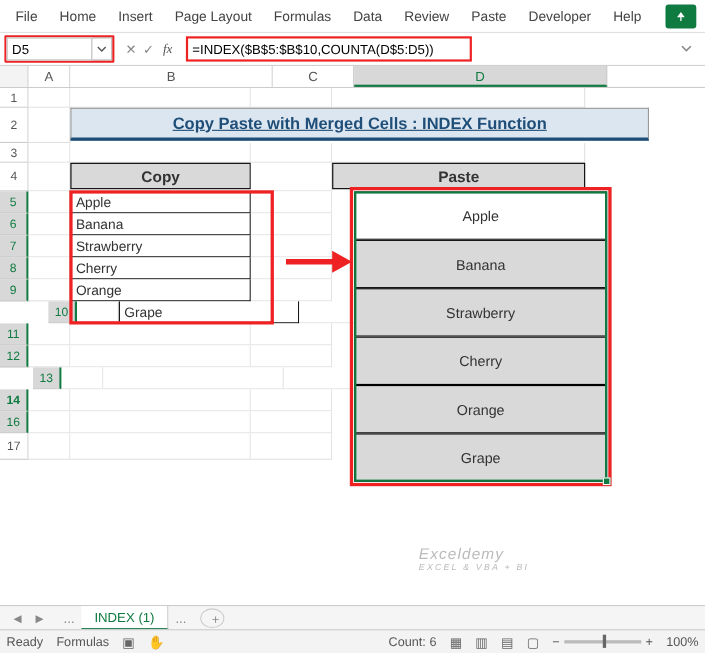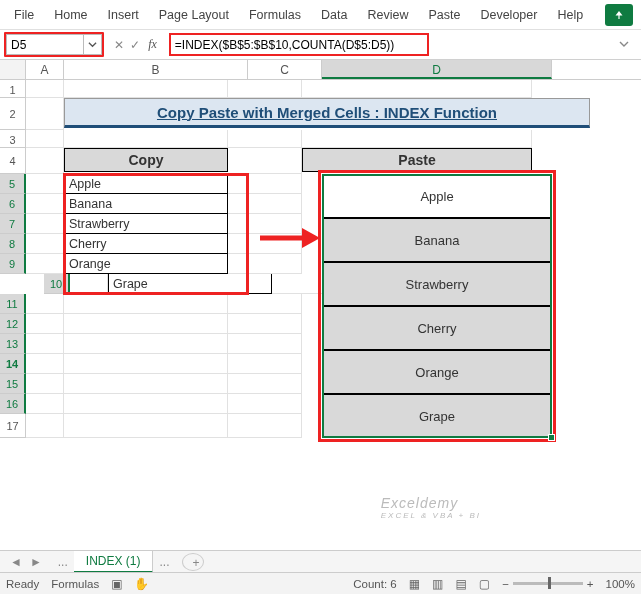--- a/index.html
+++ b/index.html
@@ -217,36 +217,29 @@
             <div class="cell colC" style="height: 20px;"></div>
             <div class="cell colD" style="height: 20px; border: none;"></div>
           </div>
           <div class="row" style="height: 20px;">
             <div class="rowh sel" style="line-height: 20px;">12</div>
             <div class="cell colA" style="height: 20px;"></div>
             <div class="cell colB" style="height: 20px;"></div>
             <div class="cell colC" style="height: 20px;"></div>
             <div class="cell colD" style="height: 20px; border: none;"></div>
           </div>
-          <div class="row" style="height: 20px;">
+          <div class="row" style="height: 20px; padding-left: 30px;">
             <div class="rowh sel" style="line-height: 20px;">13</div>
             <div class="cell colA" style="height: 20px;"></div>
             <div class="cell colB" style="height: 20px;"></div>
             <div class="cell colC" style="height: 20px;"></div>
             <div class="cell colD" style="height: 20px; border: none;"></div>
           </div>
           <div class="row" style="height: 20px;">
             <div class="rowh sel" style="line-height: 20px; font-weight: bold;">14</div>
-            <div class="cell colA" style="height: 20px;"></div>
-            <div class="cell colB" style="height: 20px;"></div>
-            <div class="cell colC" style="height: 20px;"></div>
-            <div class="cell colD" style="height: 20px; border: none;"></div>
-          </div>
-          <div class="row" style="height: 20px;">
-            <div class="rowh sel" style="line-height: 20px;">15</div>
             <div class="cell colA" style="height: 20px;"></div>
             <div class="cell colB" style="height: 20px;"></div>
             <div class="cell colC" style="height: 20px;"></div>
             <div class="cell colD" style="height: 20px; border: none;"></div>
           </div>
           <div class="row" style="height: 20px;">
             <div class="rowh sel" style="line-height: 20px;">16</div>
             <div class="cell colA" style="height: 20px;"></div>
             <div class="cell colB" style="height: 20px;"></div>
             <div class="cell colC" style="height: 20px;"></div>

